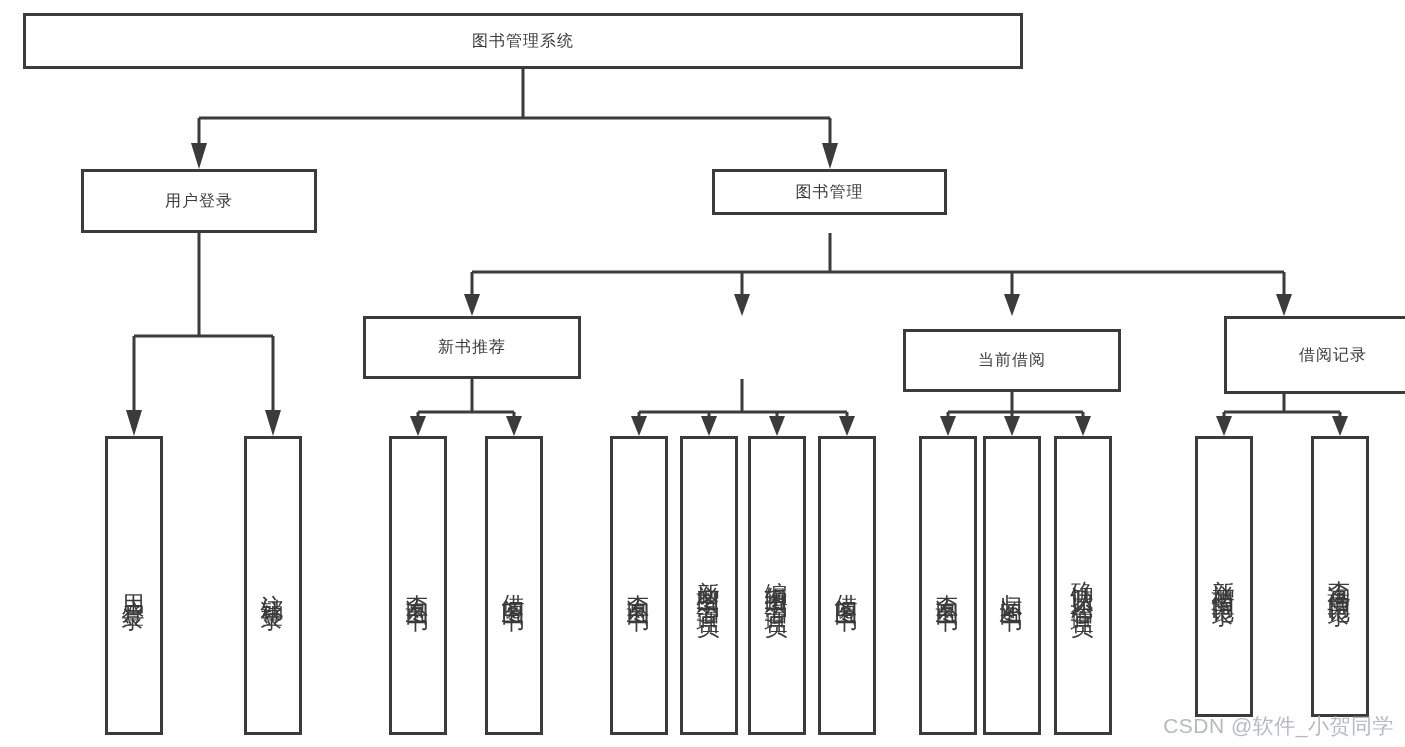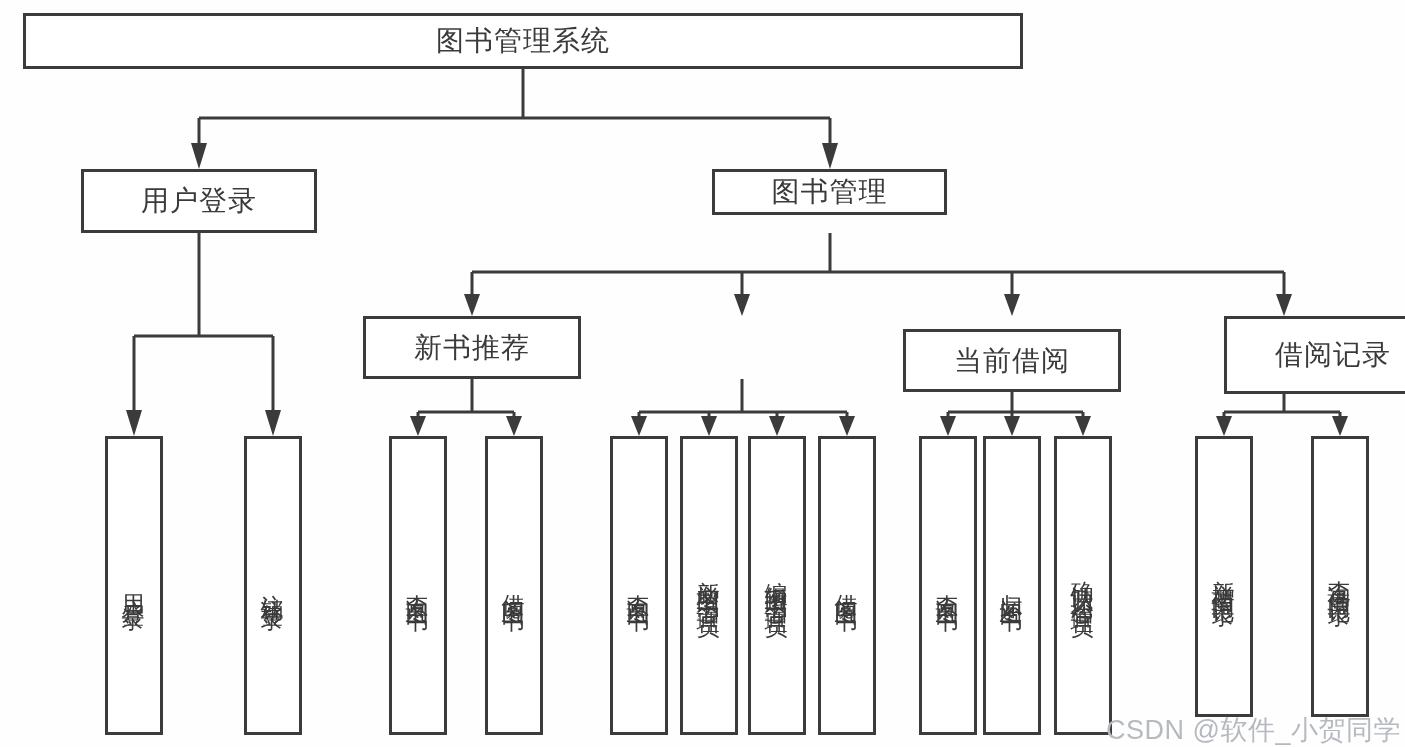--- a/index.html
+++ b/index.html
@@ -29,35 +29,35 @@
   .wires .ar{fill:var(--line);stroke:none;}
   .box{
     position:absolute;
     box-sizing:border-box;
     border:3px solid var(--line);
     background:#ffffff;
     display:flex;
     align-items:center;
     justify-content:center;
     color:var(--text);
-    font-size:28px;
+    font-size:16px;
     letter-spacing:1px;
     text-align:center;
   }
   .vbox{
     writing-mode:vertical-rl;
     text-orientation:mixed;
     font-size:23px;
     letter-spacing:5px;
   }
   .watermark{
     position:absolute;
     top:712px;
-    right:4px;
-    font-size:27px;
+    right:11px;
+    font-size:21px;
     letter-spacing:0.5px;
     color:var(--watermark);
     z-index:5;
     white-space:nowrap;
   }
 </style>
 </head>
 <body>
 
 <div class="canvas">

